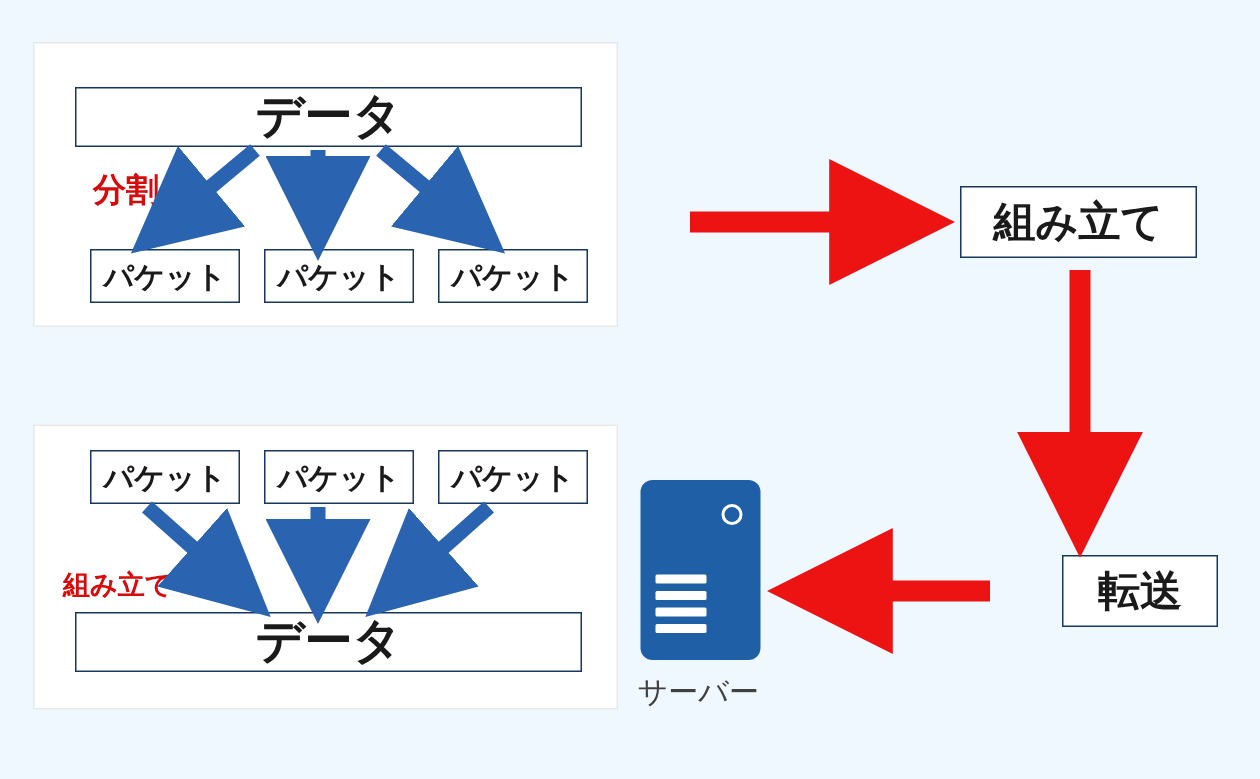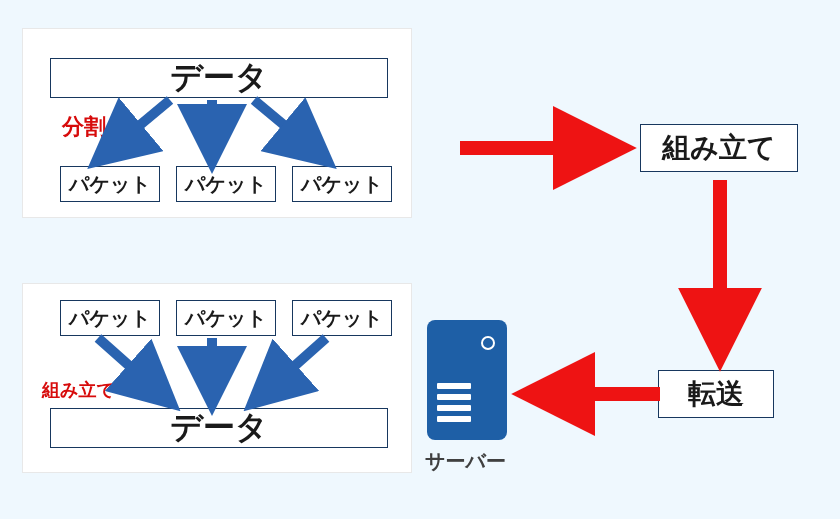--- a/index.html
+++ b/index.html
@@ -29,21 +29,21 @@
   .packet-box { font-size: 20px; margin-left: 16px; }
   .right-box { font-size: 28px; background: #ffffff; }
   .label-red {
     position: absolute;
     color: #d70b0b;
     font-weight: 700;
   }
   .server-label {
     position: absolute;
     color: #404040;
-    font-weight: 700;
+    font-weight: 400;
     font-size: 20px;
   }
   svg.overlay {
     position: absolute;
     left: 0; top: 0;
     width: 840px; height: 519px;
     pointer-events: none;
   }
   .server {
     position: absolute;
@@ -108,21 +108,21 @@
 <div class="label-red" style="left:42px; top:362px; font-size:18px;margin-top:16px;">組み立て</div>
 
 <div class="box data-box" style="left:50px; top:408px; width:338px; height:40px;">
   <span>データ</span>
 </div>
 
 <div class="box right-box" style="left:640px; top:124px; width:158px; height:48px;">
   <span>組み立て</span>
 </div>
 
-<div class="box right-box" style="left:658px; top:370px; width:116px; height:48px;">
+<div class="box right-box" style="left:708px; top:370px; width:104px; height:48px;">
   <span>転送</span>
 </div>
 
 <div class="server" style="left:427px; top:320px;">
   <div class="slots">
       <div></div>
       <div></div>
       <div></div>
       <div></div>
     </div>

